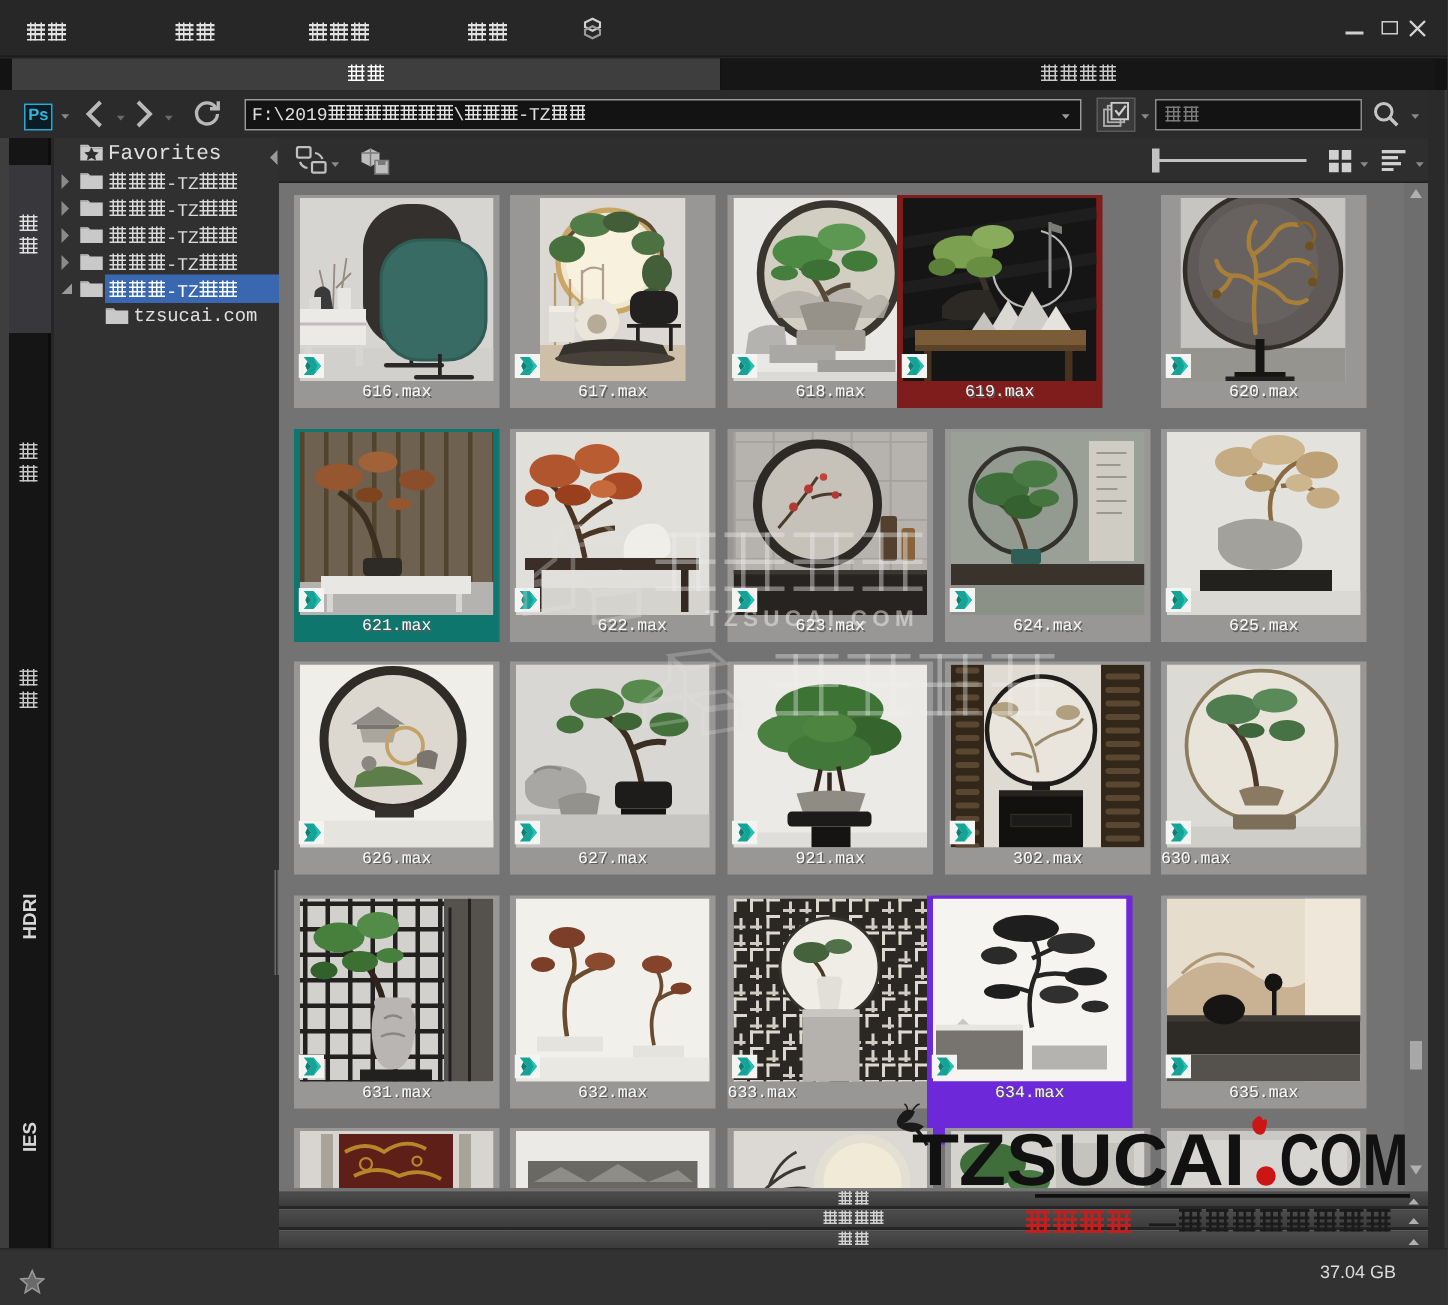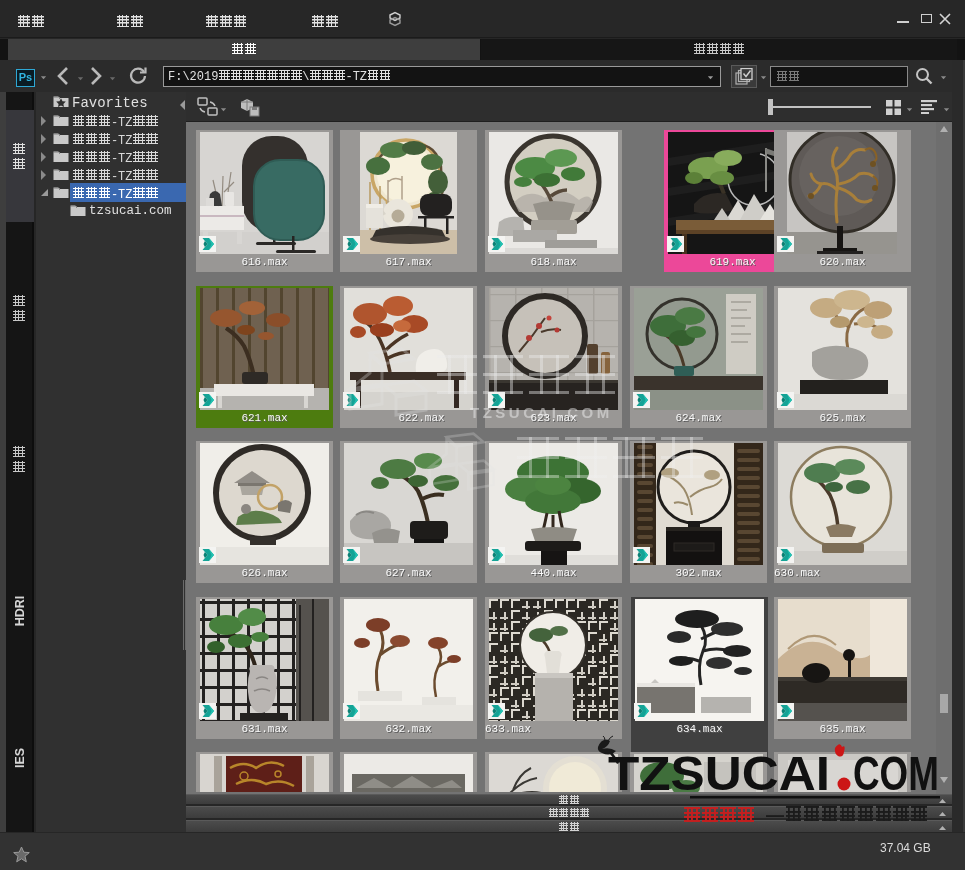--- a/index.html
+++ b/index.html
@@ -284,21 +284,21 @@
 <rect x="0" y="116" width="129" height="6" fill="#dcdad7"></rect>
       </svg></div>
     <svg class="ab" style="left:3px;top:106px" width="17" height="16" viewBox="0 0 17 16">
 <rect width="17" height="16" fill="#f4f4f2"></rect>
 <path d="M3.5 2 L10 2 L15 8 L10 14 L3.5 14 L8.5 8 Z" fill="#14a396"></path>
 <path d="M3.5 2 L6 4.8 L4.5 8 L6 11.2 L3.5 14 L8.5 8 Z" fill="#0b8175"></path>
 <path d="M10 2 L15 8 L10 14 L12.5 8 Z" fill="#23c2b2"></path>
     </svg>
     <div class="ab mono" style="left:0;top:126px;width:137px;text-align:center;font-size:11px;color:#fafafa;text-shadow:1px 1px 0 #5a5a5a">618.max</div>
   </div>
-<div class="ab" style="left:664px;top:130px;width:137px;height:142px;background:#ec4899;overflow:hidden">
+<div class="ab" style="left:598px;top:130px;width:137px;height:142px;background:#7f1d1d;overflow:hidden">
     <div class="ab" style="left:4px;top:2px;width:129px;height:122px"><svg width="129" height="122" viewBox="0 0 129 122">
         <rect width="129" height="122" fill="#151515"></rect>
 <path d="M0 30 L129 10 M0 60 L129 40 M0 90 L129 70" stroke="#1e1e1e" stroke-width="8"></path>
 <path d="M92 22 A26 26 0 1 1 60 46" fill="none" stroke="#b9b9b9" stroke-width="1.5"></path>
 <rect x="97" y="16" width="2" height="44" fill="#8a8a86"></rect>
 <path d="M97 16 L106 19 L106 24 L99 22 Z" fill="#7a7a76"></path>
 <path d="M56 62 Q52 50 46 42" fill="none" stroke="#3a3226" stroke-width="4"></path>
 <ellipse cx="40" cy="36" rx="20" ry="11" fill="#7aa050"></ellipse>
 <ellipse cx="60" cy="26" rx="14" ry="8" fill="#88ac5c"></ellipse>
 <ellipse cx="54" cy="46" rx="12" ry="7" fill="#688e42"></ellipse>
@@ -348,21 +348,21 @@
 <rect x="30" y="119" width="46" height="3" fill="#232120"></rect>
       </svg></div>
     <svg class="ab" style="left:3px;top:106px" width="17" height="16" viewBox="0 0 17 16">
 <rect width="17" height="16" fill="#f4f4f2"></rect>
 <path d="M3.5 2 L10 2 L15 8 L10 14 L3.5 14 L8.5 8 Z" fill="#14a396"></path>
 <path d="M3.5 2 L6 4.8 L4.5 8 L6 11.2 L3.5 14 L8.5 8 Z" fill="#0b8175"></path>
 <path d="M10 2 L15 8 L10 14 L12.5 8 Z" fill="#23c2b2"></path>
     </svg>
     <div class="ab mono" style="left:0;top:126px;width:137px;text-align:center;font-size:11px;color:#fafafa;text-shadow:1px 1px 0 #5a5a5a">620.max</div>
   </div>
-<div class="ab" style="left:196px;top:286px;width:137px;height:142px;background:#4d7c0f;overflow:hidden">
+<div class="ab" style="left:196px;top:286px;width:137px;height:142px;background:#0f766e;overflow:hidden">
     <div class="ab" style="left:4px;top:2px;width:129px;height:122px"><svg width="129" height="122" viewBox="0 0 129 122">
         <rect width="129" height="122" fill="#6f6150"></rect>
         <rect x="0" width="3" height="122" fill="#52452f"></rect>
         <rect x="16" width="3" height="122" fill="#52452f"></rect>
         <rect x="32" width="3" height="122" fill="#52452f"></rect>
         <rect x="48" width="3" height="122" fill="#52452f"></rect>
         <rect x="64" width="3" height="122" fill="#52452f"></rect>
         <rect x="80" width="3" height="122" fill="#52452f"></rect>
         <rect x="96" width="3" height="122" fill="#52452f"></rect>
         <rect x="112" width="3" height="122" fill="#52452f"></rect>
@@ -550,21 +550,21 @@
 <path d="M42 86 Q64 82 88 86 L84 98 Q64 102 46 98 Z" fill="#8f8c84"></path>
 <rect x="36" y="98" width="56" height="10" rx="3" fill="#1d1b19"></rect>
 <rect x="52" y="108" width="26" height="14" fill="#161413"></rect>
       </svg></div>
     <svg class="ab" style="left:3px;top:106px" width="17" height="16" viewBox="0 0 17 16">
 <rect width="17" height="16" fill="#f4f4f2"></rect>
 <path d="M3.5 2 L10 2 L15 8 L10 14 L3.5 14 L8.5 8 Z" fill="#14a396"></path>
 <path d="M3.5 2 L6 4.8 L4.5 8 L6 11.2 L3.5 14 L8.5 8 Z" fill="#0b8175"></path>
 <path d="M10 2 L15 8 L10 14 L12.5 8 Z" fill="#23c2b2"></path>
     </svg>
-    <div class="ab mono" style="left:0;top:126px;width:137px;text-align:center;font-size:11px;color:#fafafa;text-shadow:1px 1px 0 #5a5a5a">440.max</div>
+    <div class="ab mono" style="left:0;top:126px;width:137px;text-align:center;font-size:11px;color:#fafafa;text-shadow:1px 1px 0 #5a5a5a">921.max</div>
   </div>
 <div class="ab" style="left:630px;top:441px;width:137px;height:142px;background:#999795;overflow:hidden">
     <div class="ab" style="left:4px;top:2px;width:129px;height:122px"><svg width="129" height="122" viewBox="0 0 129 122">
         <rect width="129" height="122" fill="#e0dbd2"></rect>
         <rect x="0" width="22" height="122" fill="#33271a"></rect>
         <rect x="100" width="29" height="122" fill="#33271a"></rect>
         <rect x="3" y="2" width="16" height="4" rx="2" fill="#594732"></rect>
         <rect x="103" y="6" width="23" height="4" rx="2" fill="#594732"></rect>
         <rect x="3" y="11" width="16" height="4" rx="2" fill="#594732"></rect>
         <rect x="103" y="15" width="23" height="4" rx="2" fill="#594732"></rect>
@@ -994,21 +994,21 @@
 <rect x="46" y="74" width="38" height="5" fill="#c9c6c1"></rect>
       </svg></div>
     <svg class="ab" style="left:3px;top:106px" width="17" height="16" viewBox="0 0 17 16">
 <rect width="17" height="16" fill="#f4f4f2"></rect>
 <path d="M3.5 2 L10 2 L15 8 L10 14 L3.5 14 L8.5 8 Z" fill="#14a396"></path>
 <path d="M3.5 2 L6 4.8 L4.5 8 L6 11.2 L3.5 14 L8.5 8 Z" fill="#0b8175"></path>
 <path d="M10 2 L15 8 L10 14 L12.5 8 Z" fill="#23c2b2"></path>
     </svg>
     <div class="ab mono" style="left:0;top:126px;width:137px;text-align:left;font-size:11px;color:#fafafa;text-shadow:1px 1px 0 #5a5a5a">633.max</div>
   </div>
-<div class="ab" style="left:631px;top:597px;width:137px;height:166px;background:#404040;overflow:hidden">
+<div class="ab" style="left:618px;top:597px;width:137px;height:166px;background:#6d28d9;overflow:hidden">
     <div class="ab" style="left:4px;top:2px;width:129px;height:122px"><svg width="129" height="122" viewBox="0 0 129 122">
         <rect width="129" height="122" fill="#f6f4f0"></rect>
 <path d="M66 86 Q62 66 68 52 Q74 40 66 26 M68 52 Q82 48 94 52 M66 40 Q78 34 88 30 M64 62 Q54 58 46 60" fill="none" stroke="#242424" stroke-width="3"></path>
 <ellipse cx="62" cy="20" rx="22" ry="9" fill="#1e1e1e"></ellipse>
 <ellipse cx="92" cy="30" rx="16" ry="7" fill="#2e2e2e"></ellipse>
 <ellipse cx="102" cy="52" rx="14" ry="6" fill="#222"></ellipse>
 <ellipse cx="44" cy="38" rx="12" ry="6" fill="#2a2a2a"></ellipse>
 <ellipse cx="46" cy="62" rx="12" ry="5" fill="#1e1e1e"></ellipse>
 <ellipse cx="84" cy="64" rx="13" ry="6" fill="#303030"></ellipse>
 <ellipse cx="108" cy="72" rx="9" ry="4" fill="#2a2a2a"></ellipse>

